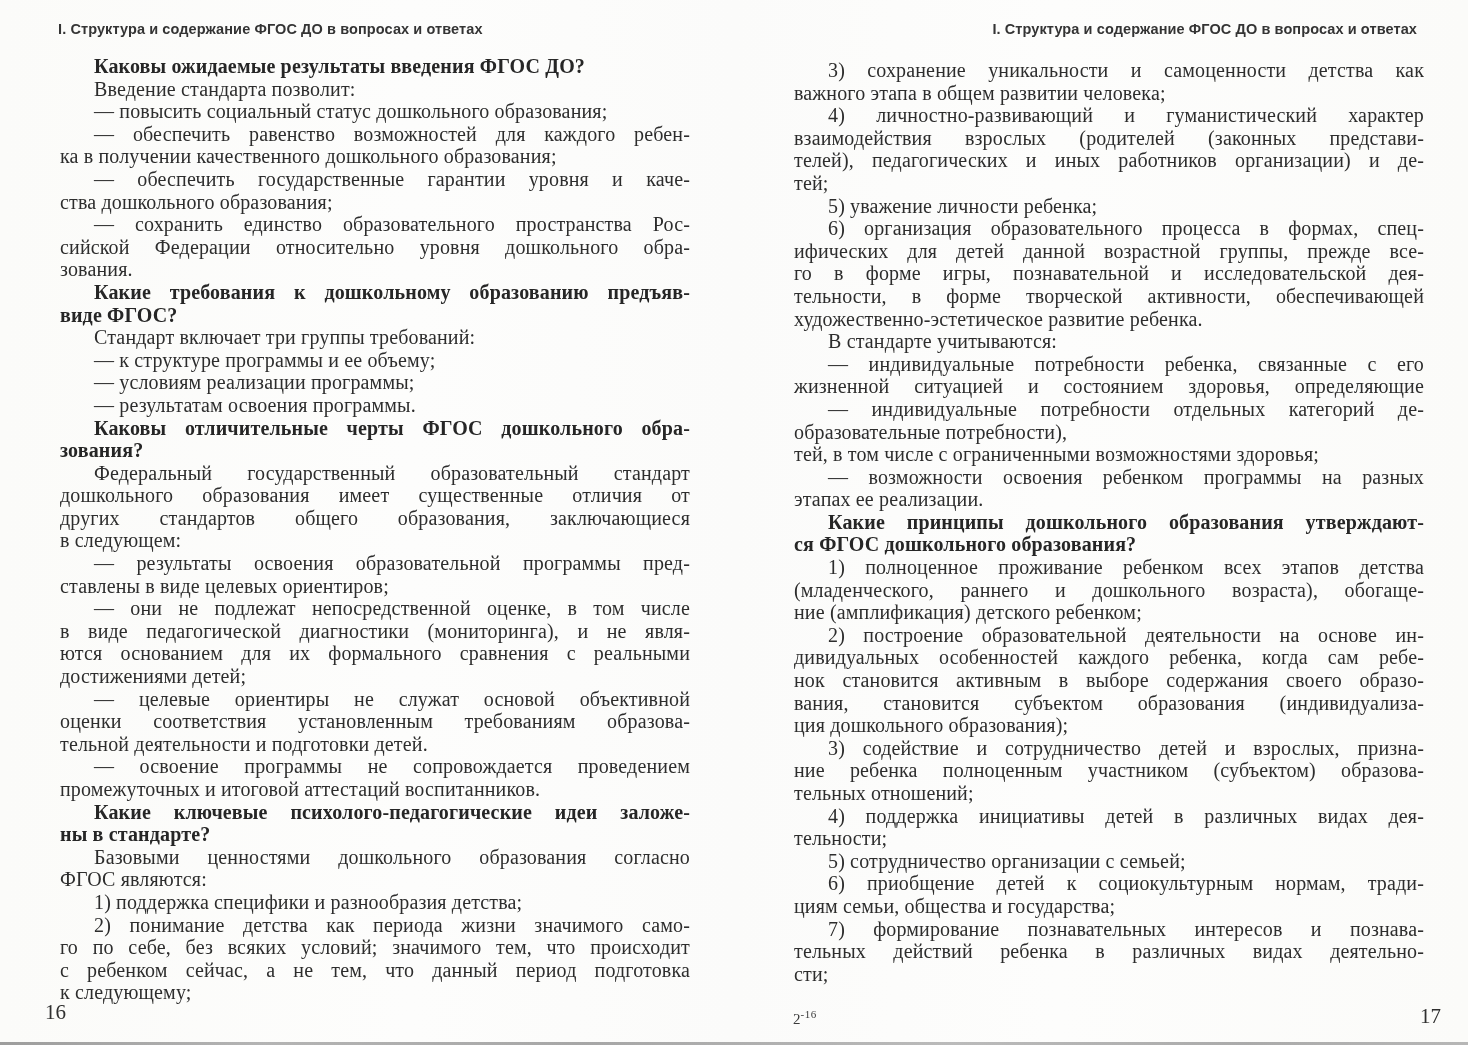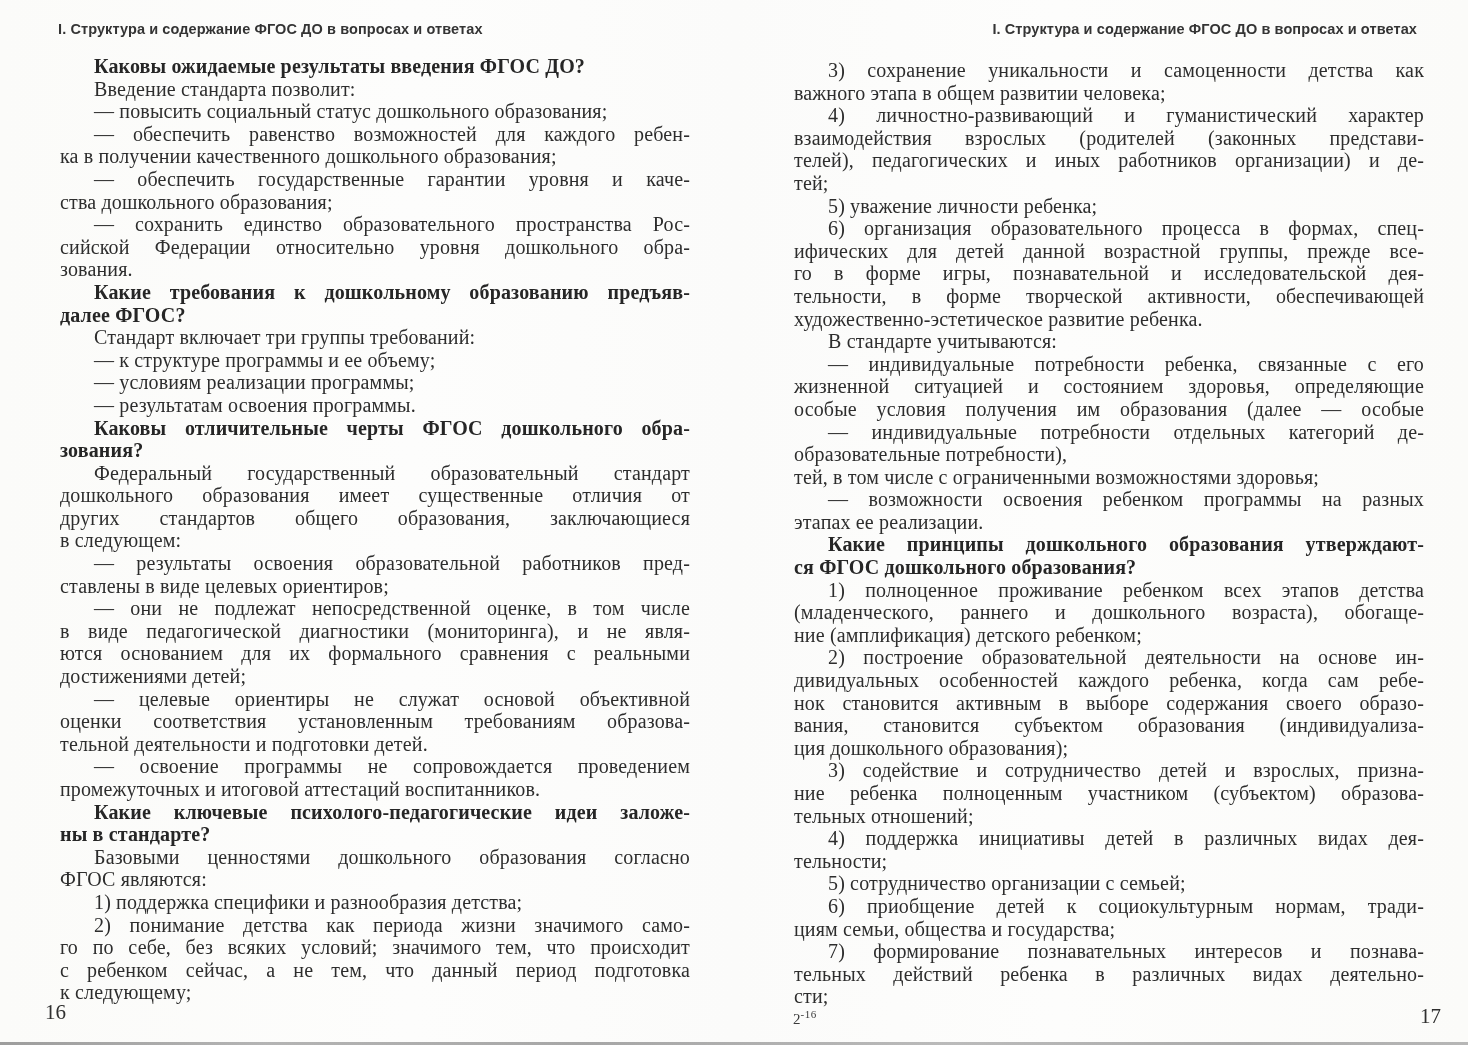--- a/index.html
+++ b/index.html
@@ -80,32 +80,32 @@
         <div class="line first last">Введение стандарта позволит:</div>
         <div class="line first last">— повысить социальный статус дошкольного образования;</div>
         <div class="line first">— обеспечить равенство возможностей для каждого ребен-</div>
         <div class="line last">ка в получении качественного дошкольного образования;</div>
         <div class="line first">— обеспечить государственные гарантии уровня и каче-</div>
         <div class="line last">ства дошкольного образования;</div>
         <div class="line first">— сохранить единство образовательного пространства Рос-</div>
         <div class="line">сийской Федерации относительно уровня дошкольного обра-</div>
         <div class="line last">зования.</div>
         <div class="line bold first">Какие требования к дошкольному образованию предъяв-</div>
-        <div class="line bold last">далее ФГОС?</div>
+        <div class="line bold last">виде ФГОС?</div>
         <div class="line first last">Стандарт включает три группы требований:</div>
         <div class="line first last">— к структуре программы и ее объему;</div>
         <div class="line first last">— условиям реализации программы;</div>
         <div class="line first last">— результатам освоения программы.</div>
         <div class="line bold first">Каковы отличительные черты ФГОС дошкольного обра-</div>
         <div class="line bold last">зования?</div>
         <div class="line first">Федеральный государственный образовательный стандарт</div>
         <div class="line">дошкольного образования имеет существенные отличия от</div>
         <div class="line">других стандартов общего образования, заключающиеся</div>
         <div class="line last">в следующем:</div>
-        <div class="line first">— результаты освоения образовательной работников пред-</div>
+        <div class="line first">— результаты освоения образовательной программы пред-</div>
         <div class="line last">ставлены в виде целевых ориентиров;</div>
         <div class="line first">— они не подлежат непосредственной оценке, в том числе</div>
         <div class="line">в виде педагогической диагностики (мониторинга), и не явля-</div>
         <div class="line">ются основанием для их формального сравнения с реальными</div>
         <div class="line last">достижениями детей;</div>
         <div class="line first">— целевые ориентиры не служат основой объективной</div>
         <div class="line">оценки соответствия установленным требованиям образова-</div>
         <div class="line last">тельной деятельности и подготовки детей.</div>
         <div class="line first">— освоение программы не сопровождается проведением</div>
         <div class="line last">промежуточных и итоговой аттестаций воспитанников.</div>
@@ -133,21 +133,20 @@
         <div class="line last">тей;</div>
         <div class="line first last">5) уважение личности ребенка;</div>
         <div class="line first">6) организация образовательного процесса в формах, спец-</div>
         <div class="line">ифических для детей данной возрастной группы, прежде все-</div>
         <div class="line">го в форме игры, познавательной и исследовательской дея-</div>
         <div class="line">тельности, в форме творческой активности, обеспечивающей</div>
         <div class="line last">художественно-эстетическое развитие ребенка.</div>
         <div class="line first last">В стандарте учитываются:</div>
         <div class="line first">— индивидуальные потребности ребенка, связанные с его</div>
         <div class="line">жизненной ситуацией и состоянием здоровья, определяющие</div>
-        <div class="line">особые условия получения им образования (далее — особые</div>
         <div class="line first">— индивидуальные потребности отдельных категорий де-</div>
         <div class="line last">образовательные потребности),</div>
         <div class="line last">тей, в том числе с ограниченными возможностями здоровья;</div>
         <div class="line first">— возможности освоения ребенком программы на разных</div>
         <div class="line last">этапах ее реализации.</div>
         <div class="line bold first">Какие принципы дошкольного образования утверждают-</div>
         <div class="line bold last">ся ФГОС дошкольного образования?</div>
         <div class="line first">1) полноценное проживание ребенком всех этапов детства</div>
         <div class="line">(младенческого, раннего и дошкольного возраста), обогаще-</div>
         <div class="line last">ние (амплификация) детского ребенком;</div>

